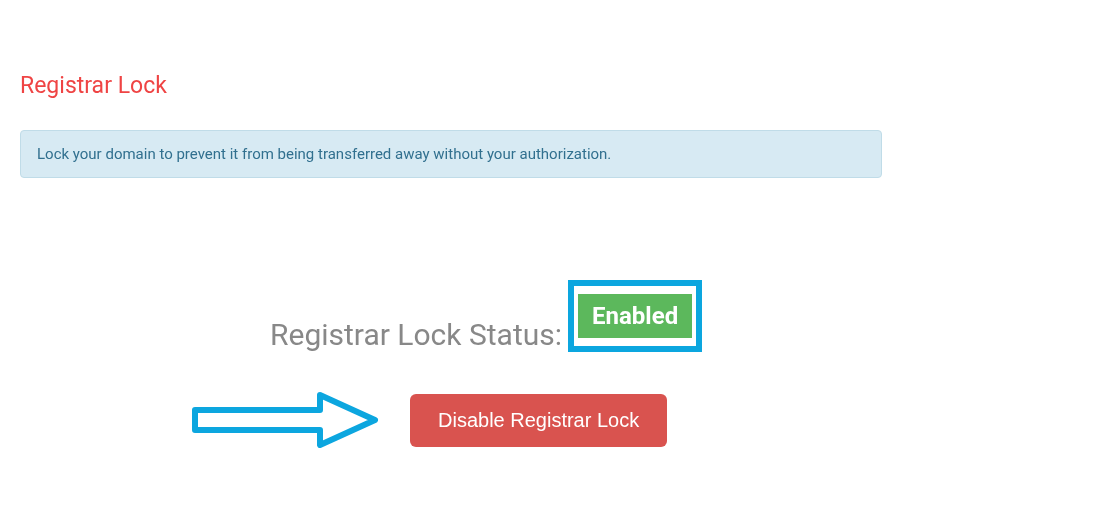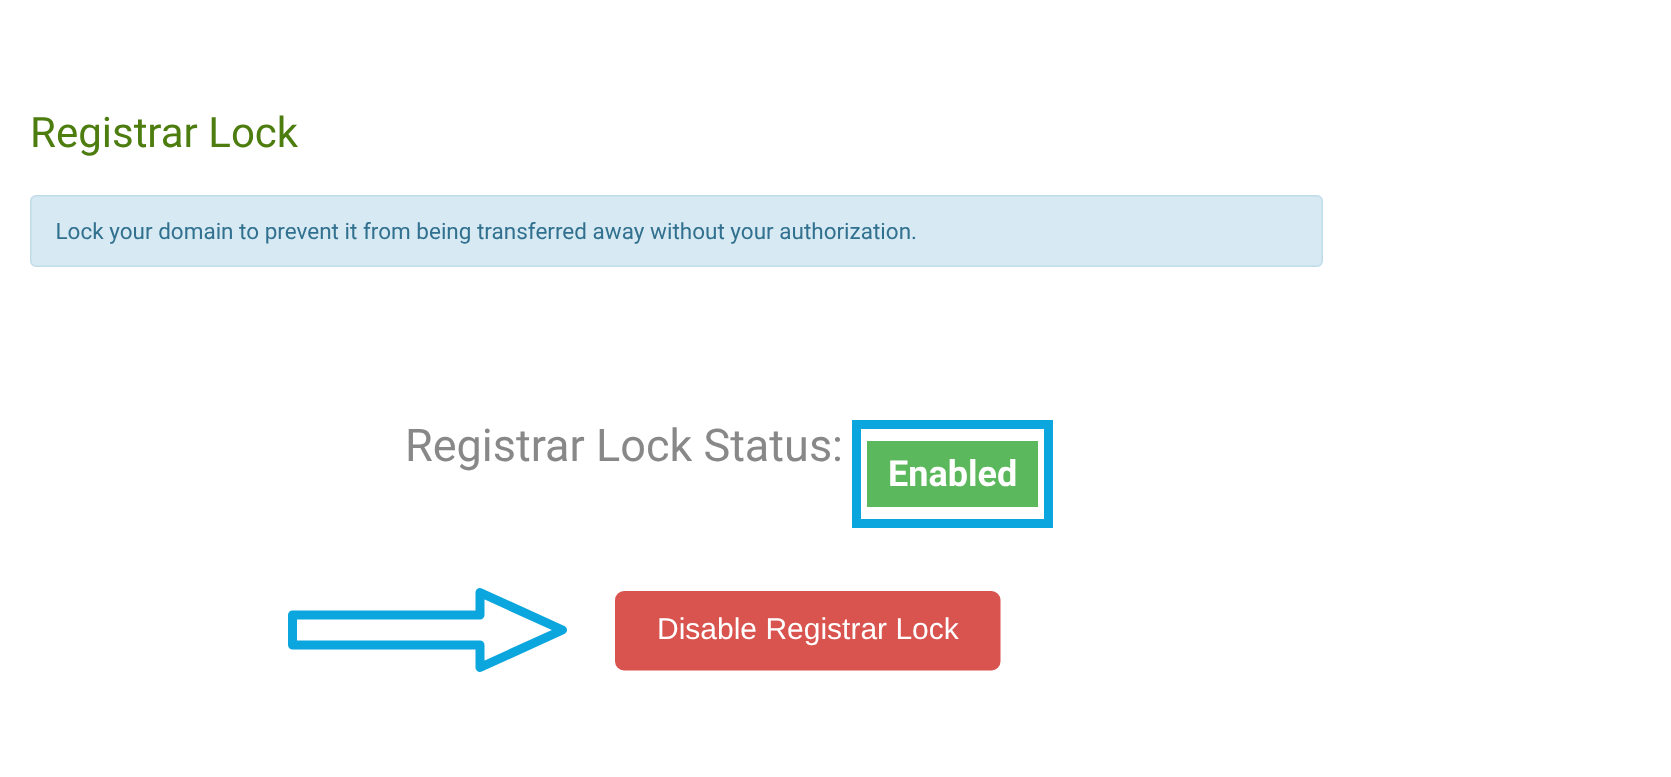--- a/index.html
+++ b/index.html
@@ -9,22 +9,22 @@
     }
     body {
       font-family: -apple-system, BlinkMacSystemFont, "Segoe UI", Roboto, "Helvetica Neue", Arial, sans-serif;
       background: #ffffff;
       width: 1114px;
       height: 518px;
       position: relative;
       overflow: hidden;
     }
     .page-title {
-      color: #4d7c0f;
-      font-size: 28px;
+      color: #ef4444;
+      font-size: 23px;
       font-weight: 400;
       position: absolute;
       left: 20px;
       top: 72px;
     }
     .info-box {
       position: absolute;
       left: 20px;
       top: 130px;
       width: 862px;
@@ -33,21 +33,21 @@
       border-radius: 4px;
       padding: 14px 16px;
       color: #31708f;
       font-size: 15px;
     }
     .status-row {
       position: absolute;
       left: 270px;
       top: 280px;
       display: flex;
-      align-items: flex-start;
+      align-items: flex-end;
     }
     .status-label {
       color: #888888;
       font-size: 30px;
       font-weight: 400;
       margin-right: 6px;
     }
     .highlight-frame {
       border: 6px solid #0ca6df;
       padding: 8px 4px;

